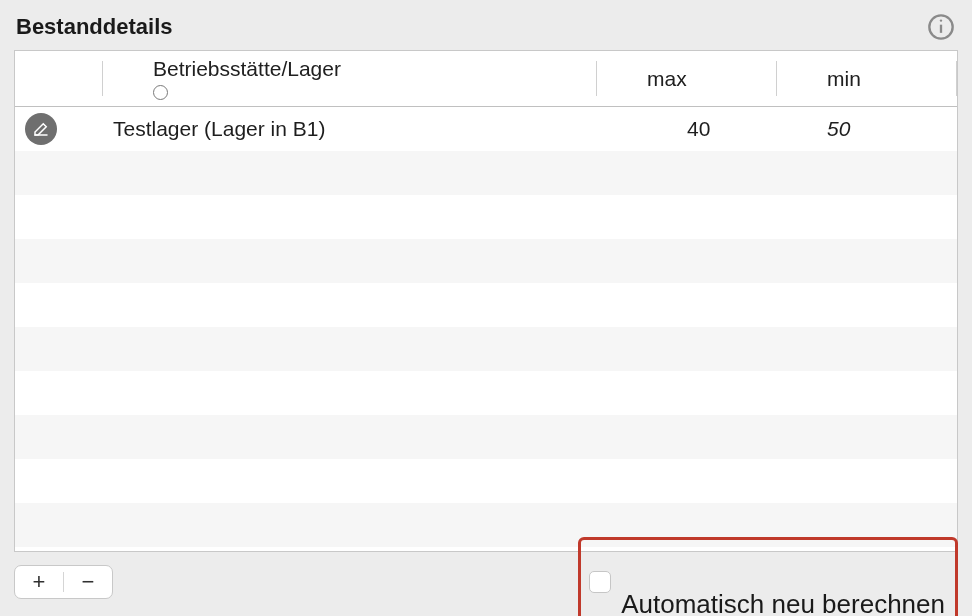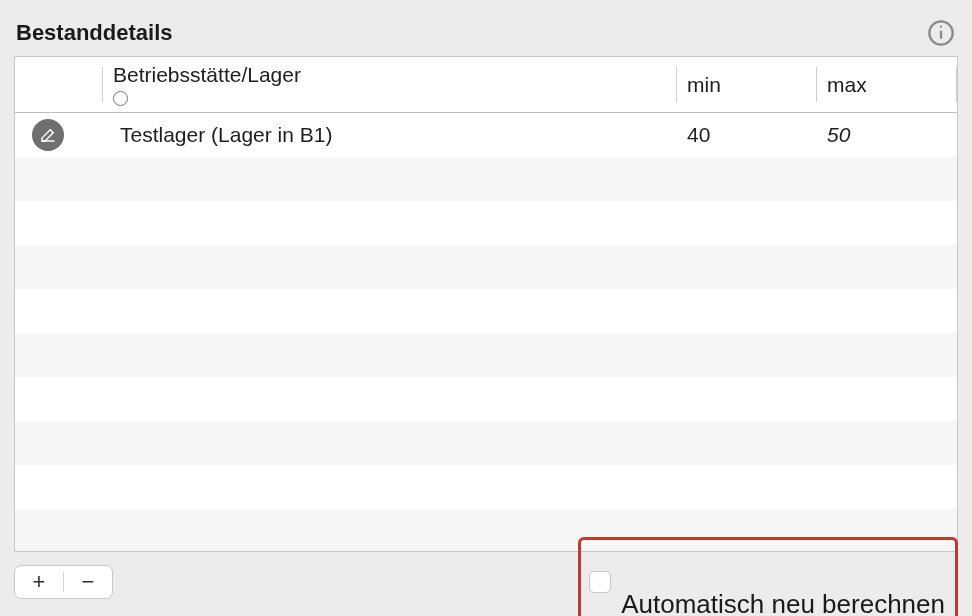--- a/index.html
+++ b/index.html
@@ -19,21 +19,20 @@
       height: 100%;
       display: flex;
       flex-direction: column;
     }
     .panel-header {
       display: flex;
       justify-content: space-between;
       align-items: center;
       margin-bottom: 8px;
       padding: 0 2px;
-      margin-top: 6px;
     }
     .panel-title {
       font-size: 22px;
       font-weight: 600;
       color: #1a1a1a;
     }
     .info-icon {
       width: 30px;
       height: 30px;
       color: #8a8a8a;
@@ -48,20 +47,21 @@
       background: #fff;
       display: flex;
       flex-direction: column;
       overflow: hidden;
     }
     .table-header {
       display: flex;
       background: #fff;
       border-bottom: 1px solid #c0c0c0;
       height: 56px;
+      gap: 40px;
     }
     .table-header .col {
       display: flex;
       flex-direction: column;
       justify-content: center;
       padding: 6px 10px;
       position: relative;
     }
     .col-divider {
       position: absolute;
@@ -94,21 +94,20 @@
     .col-max { width: 140px; }
 
     .table-body {
       flex: 1;
       overflow: auto;
     }
     .table-row {
       display: flex;
       height: 44px;
       align-items: center;
-      padding-left: 7px;
     }
     .table-row:nth-child(odd) { background: #ffffff; }
     .table-row:nth-child(even) { background: #f6f6f6; }
     .table-row .cell {
       padding: 0 10px;
       font-size: 21px;
       color: #1e1e1e;
       display: flex;
       align-items: center;
       height: 100%;
@@ -213,26 +212,26 @@
       <div class="col col-icon">
         <div class="col-divider"></div>
       </div>
       <div class="col col-name">
         <span class="header-label">Betriebsstätte/Lager</span>
         <div class="header-sub">
           <span class="radio-circle"></span>
         </div>
         <div class="col-divider"></div>
       </div>
+      <div class="col col-max">
+        <span class="header-label">max</span>
+        <div class="col-divider"></div>
+      </div>
       <div class="col col-min">
         <span class="header-label">min</span>
-        <div class="col-divider"></div>
-      </div>
-      <div class="col col-max">
-        <span class="header-label">max</span>
         <div class="col-divider"></div>
       </div>
     </div>
 
     <div class="table-body">
       <div class="table-row">
         <div class="cell cell-icon">
           <div class="edit-icon-btn">
             <svg viewBox="0 0 24 24" fill="none" stroke="#fff" stroke-width="2" stroke-linecap="round">
               <path d="M4 20 L4 16 L15 5 L19 9 L8 20 Z" fill="none"></path>

